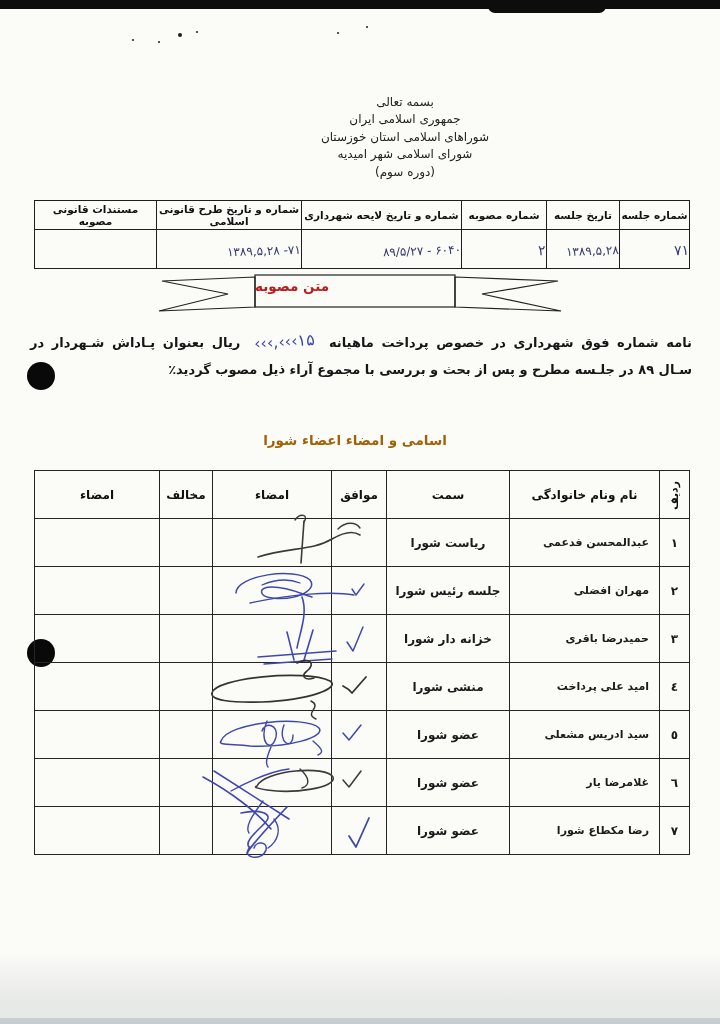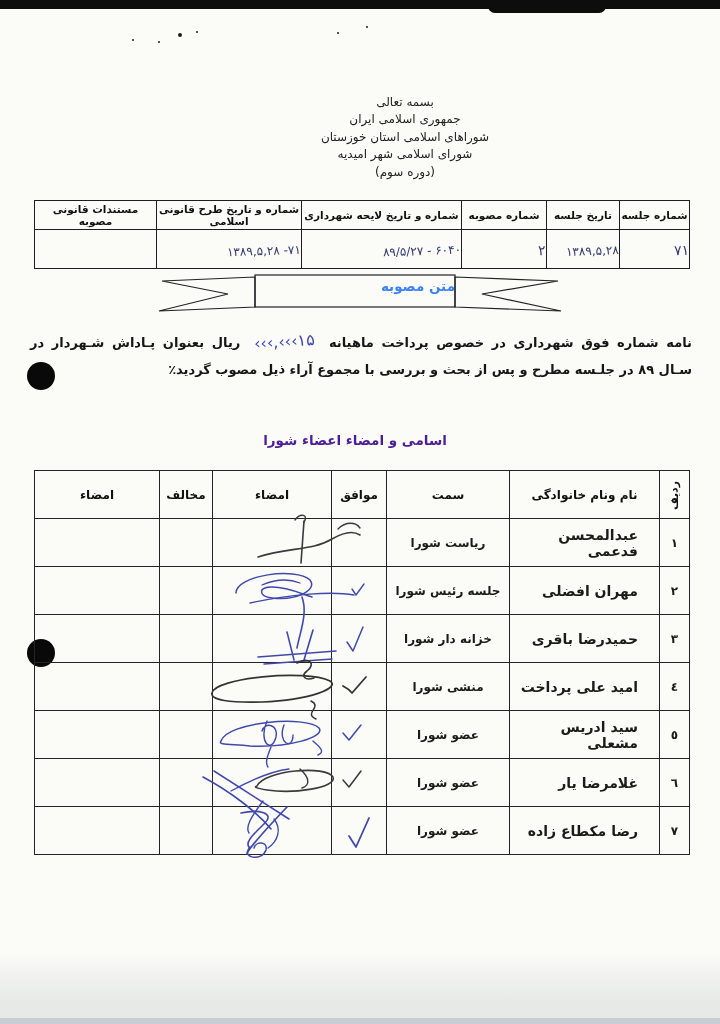--- a/index.html
+++ b/index.html
@@ -18,36 +18,36 @@
               transform:translateX(45px);font-size:12px;line-height:17.4px;color:#222;direction:rtl;}
   
   table{border-collapse:collapse;}
   .meta-table{position:absolute;top:200px;left:34px;width:655px;direction:rtl;table-layout:fixed;}
   .meta-table td,.meta-table th{border:1px solid #1e1e1e;padding:0;vertical-align:middle;}
   .meta-table th{height:28px;font-size:10.5px;font-weight:bold;color:#111;}
   .meta-table td{height:38px;}
   .handwrite{display:inline-block;font-size:14px;color:#333a6e;transform:rotate(-2deg);letter-spacing:1px;}
   
   .banner{position:absolute;top:272px;left:153px;width:415px;height:40px;}
-  .banner-label{position:absolute;left:102px;top:6px;width:200px;text-align:right;
-                font-size:13.5px;font-weight:bold;color:#3b82f6;direction:rtl;}
+  .banner-label{position:absolute;left:102px;top:6px;width:200px;text-align:left;
+                font-size:13.5px;font-weight:bold;color:#b91c1c;direction:rtl;}
   
   .res-par{position:absolute;top:326px;right:28px;left:30px;direction:rtl;text-align:justify;
            font-size:13px;font-weight:bold;line-height:1.95;color:#161616;}
   .amount{display:inline-block;margin:0 14px;font-size:16px;font-weight:normal;color:#3c47ae;
           transform:rotate(-4deg);letter-spacing:1px;}
   
   .section-title{position:absolute;top:432px;left:0;width:710px;text-align:center;
-                 font-size:13.5px;font-weight:bold;direction:rtl;color:#4c1d95;}
+                 font-size:13.5px;font-weight:bold;direction:rtl;color:#a16207;}
   
   .members-table{position:absolute;top:470px;left:34px;width:655px;direction:rtl;table-layout:fixed;}
   .members-table td,.members-table th{border:1px solid #242424;padding:0;vertical-align:middle;text-align:center;}
   .members-table th{height:47px;font-size:12px;font-weight:bold;color:#111;}
   .members-table td{height:47px;font-size:12px;font-weight:bold;margin-top:13px;}
-  .members-table td.name-cell{text-align:right;padding-right:21px;font-size:14px;}
+  .members-table td.name-cell{text-align:right;padding-right:10px;font-size:11px;}
   .radif span{display:inline-block;transform:rotate(-90deg);font-size:11px;}
   .num-cell{font-size:12.5px;}
   
   .overlay{position:absolute;top:0;left:0;width:720px;height:1024px;pointer-events:none;}
 </style>
 </head>
 <body>
 
 <div class="page">
 
@@ -183,21 +183,21 @@
       <td class="num-cell">٦</td>
       <td class="name-cell">غلامرضا یار</td>
       <td>عضو شورا</td>
       <td></td>
       <td></td>
       <td></td>
       <td></td>
     </tr>
     <tr>
       <td class="num-cell">۷</td>
-      <td class="name-cell">رضا مکطاع زاده</td>
+      <td class="name-cell">رضا مکطاع شورا</td>
       <td>عضو شورا</td>
       <td></td>
       <td></td>
       <td></td>
       <td></td>
     </tr>
   </tbody>
     </table>
 
   <svg class="overlay" viewBox="0 0 720 1024">

